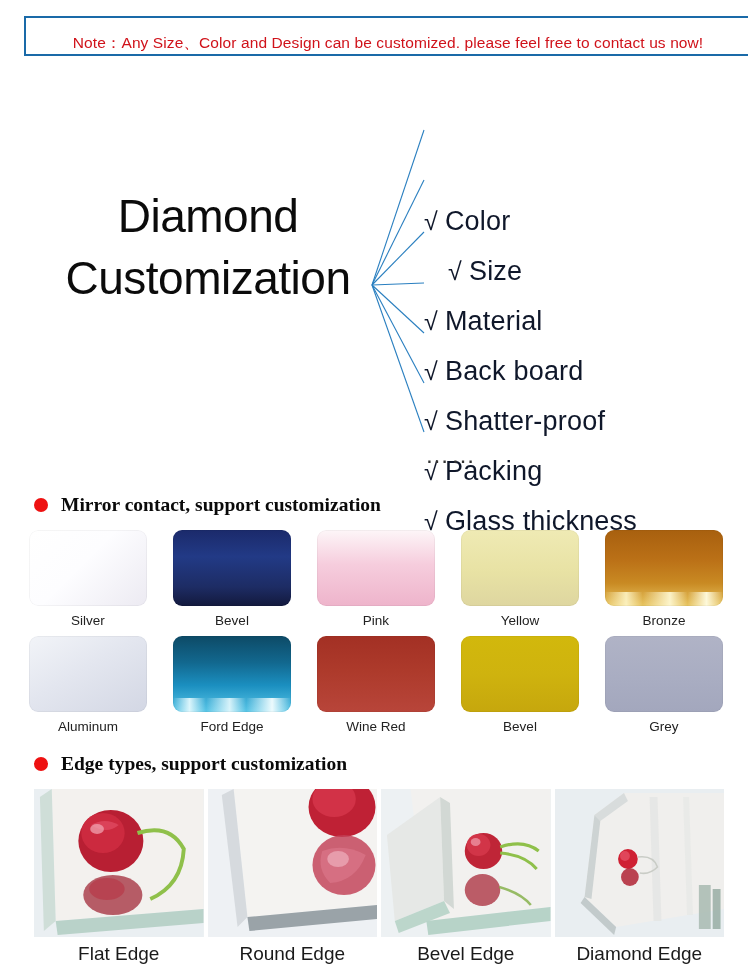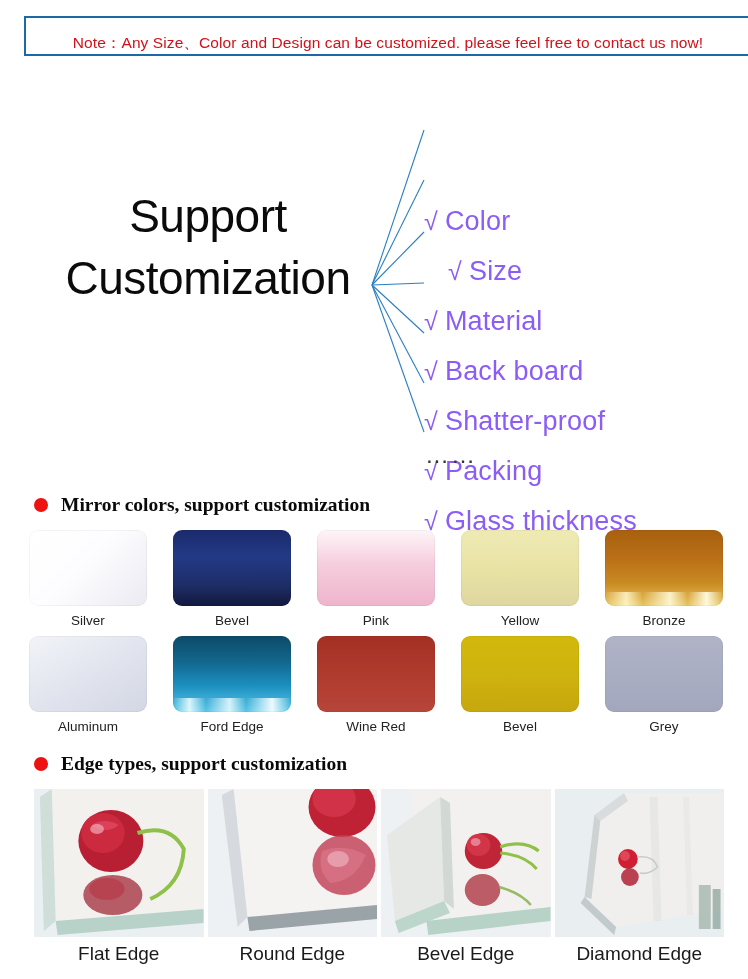--- a/index.html
+++ b/index.html
@@ -36,21 +36,21 @@
     font-size:46px;
     line-height:62px;
     color:#0b0b0b;
     letter-spacing:-0.5px;
   }
   .fan{ position:absolute; left:0; top:0; width:748px; height:400px; }
 
   .feature{
     position:absolute;
     font-size:27px;
-    color:#8b5cf6;
+    color:#0f172a;
     white-space:nowrap;
     letter-spacing:0.2px;
     text-align:center;
   }
   .feature .tick{ font-size:25px; margin-right:7px; }
   .ellipsis{
     position:absolute;
     left:425px; top:356px;
     font-size:24px; letter-spacing:2px; color:#333;
   }
@@ -126,21 +126,21 @@
 </head>
 <body>
 
 <div class="note-banner" style="border-color: rgb(26, 106, 168);">
   <div class="note-text" style="color: rgb(208, 18, 26);">Note：Any Size、Color and Design can be customized. please feel free to contact us now!</div>
 </div>
 
 <div class="hero">
 
   <div class="hero-title">
-    <div>Support</div>
+    <div>Diamond</div>
     <div>Customization</div>
   </div>
 
   <svg class="fan" viewBox="0 0 748 400">
     <g stroke="#2a7fc0" stroke-width="1.1" fill="none">
       <line x1="372" y1="200" x2="424" y2="45" stroke="#2a7fc0"></line>
       <line x1="372" y1="200" x2="424" y2="95" stroke="#2a7fc0"></line>
       <line x1="372" y1="200" x2="424" y2="147" stroke="#2a7fc0"></line>
       <line x1="372" y1="200" x2="424" y2="198" stroke="#2a7fc0"></line>
       <line x1="372" y1="200" x2="424" y2="248" stroke="#2a7fc0"></line>
@@ -169,21 +169,21 @@
   </div>
   <div class="feature" style="left:424px; top:421px;">
     <span class="tick">√</span><span>Glass thickness</span>
   </div>
 
   <div class="ellipsis">……</div>
 </div>
 
 <div class="sec-head" style="top:494px;">
   <span class="bullet" style="background: rgb(238, 17, 17);"></span>
-  <span class="sec-head-text">Mirror colors, support customization</span>
+  <span class="sec-head-text">Mirror contact, support customization</span>
 </div>
 
 <div class="swatch-grid">
   <div class="swatch-cell">
     <div class="chip" style="background: linear-gradient(135deg, rgb(255, 255, 255) 0%, rgb(253, 253, 255) 45%, rgb(236, 234, 242) 100%);"></div>
     <div class="chip-label">Silver</div>
   </div>
   <div class="swatch-cell">
     <div class="chip" style="background: linear-gradient(rgb(27, 42, 107) 0%, rgb(34, 58, 134) 35%, rgb(29, 44, 100) 75%, rgb(19, 25, 61) 100%);"></div>
     <div class="chip-label">Bevel</div>

